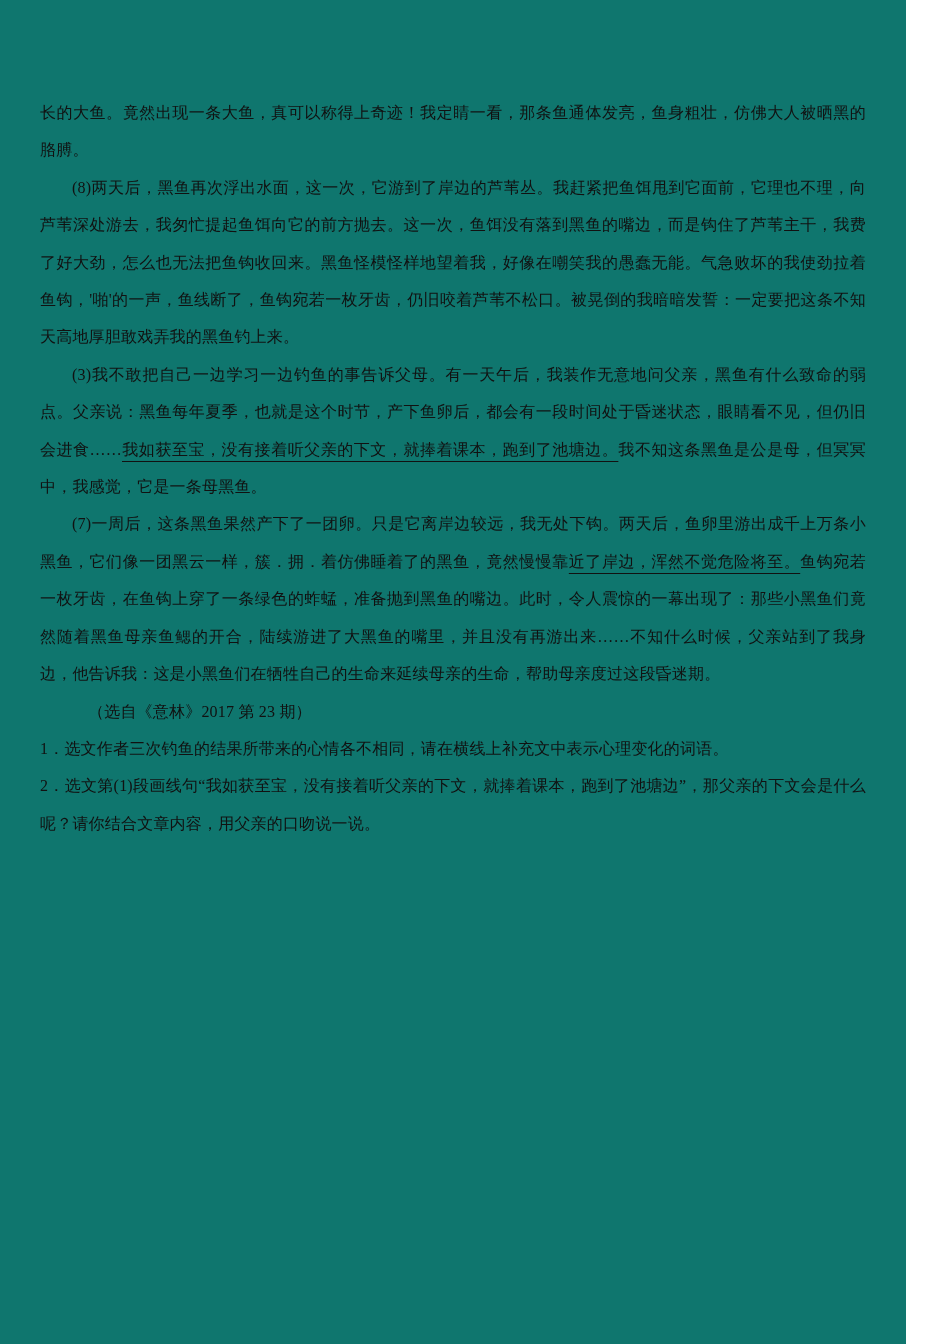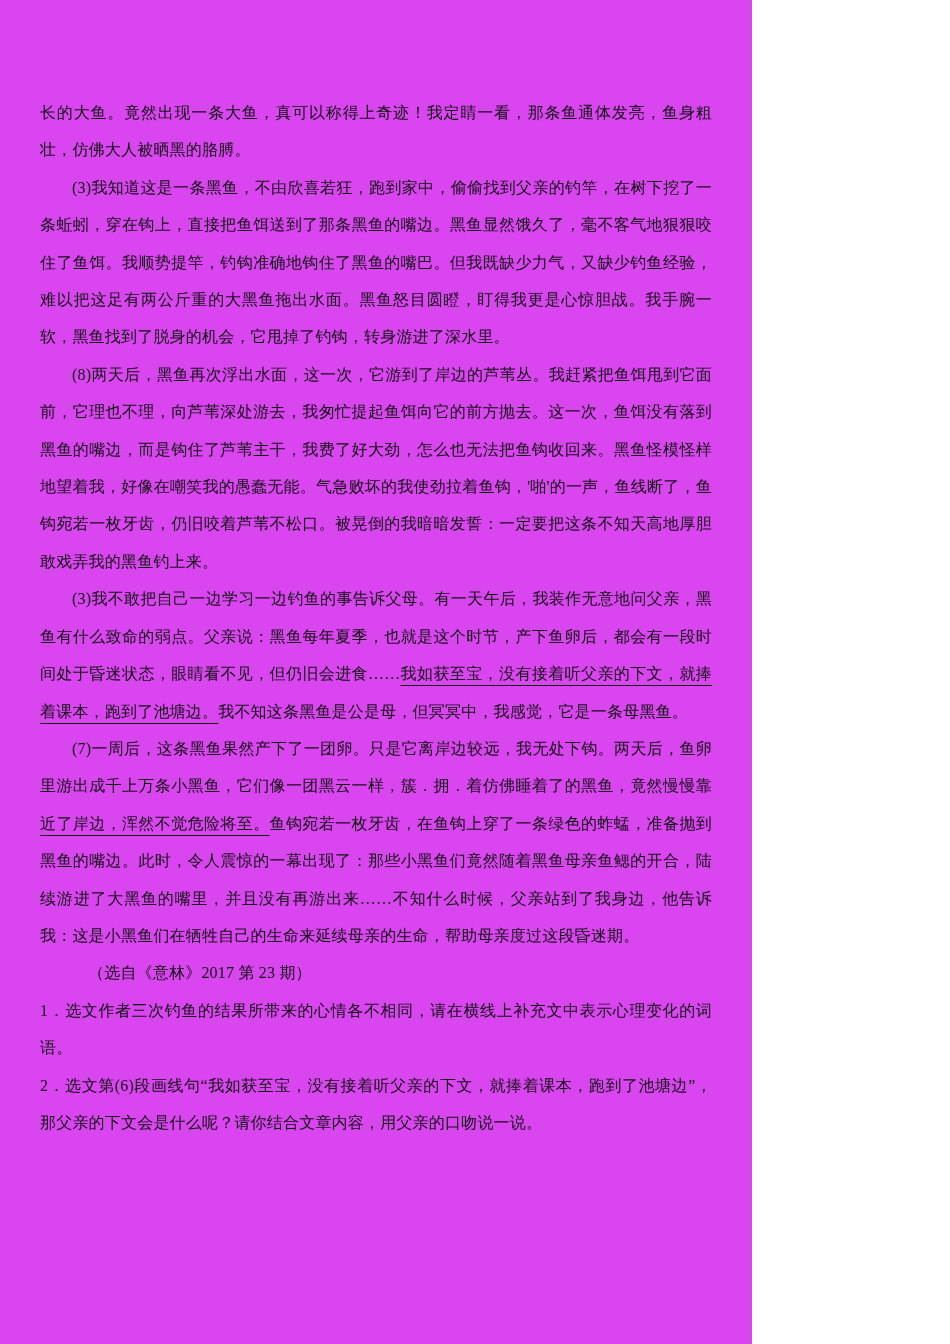--- a/index.html
+++ b/index.html
@@ -1,24 +1,24 @@
 <!DOCTYPE html>
 <html><head>
 <meta charset="utf-8">
 <style>
   html, body {
     margin: 0;
     padding: 0;
     background: #ffffff;
   }
   .page {
-    width: 752px;
+    width: 906px;
     height: 1344px;
     box-sizing: border-box;
-    background: #d946ef;
+    background: #0f766e;
     color: #111111;
     font-family: "Liberation Serif", "DejaVu Serif", serif;
     font-size: 16px;
     padding: 94px 40px 0 40px;
     overflow: hidden;
   }
   .content {
     width: 100%;
   }
   .para {
@@ -43,21 +43,20 @@
     text-underline-offset: 6px;
     text-decoration-thickness: 1px;
   }
 </style>
 </head>
 <body>
 
 <div class="page">
   <div class="content">
       <p class="para"><span>长的大鱼。竟然出现一条大鱼，真可以称得上奇迹！我定睛一看，那条鱼通体发亮，鱼身粗壮，仿佛大人被晒黑的胳膊。</span></p>
-      <p class="para indent"><span>(3)我知道这是一条黑鱼，不由欣喜若狂，跑到家中，偷偷找到父亲的钓竿，在树下挖了一条蚯蚓，穿在钩上，直接把鱼饵送到了那条黑鱼的嘴边。黑鱼显然饿久了，毫不客气地狠狠咬住了鱼饵。我顺势提竿，钓钩准确地钩住了黑鱼的嘴巴。但我既缺少力气，又缺少钓鱼经验，难以把这足有两公斤重的大黑鱼拖出水面。黑鱼怒目圆瞪，盯得我更是心惊胆战。我手腕一软，黑鱼找到了脱身的机会，它甩掉了钓钩，转身游进了深水里。</span></p>
       <p class="para indent"><span>(8)两天后，黑鱼再次浮出水面，这一次，它游到了岸边的芦苇丛。我赶紧把鱼饵甩到它面前，它理也不理，向芦苇深处游去，我匆忙提起鱼饵向它的前方抛去。这一次，鱼饵没有落到黑鱼的嘴边，而是钩住了芦苇主干，我费了好大劲，怎么也无法把鱼钩收回来。黑鱼怪模怪样地望着我，好像在嘲笑我的愚蠢无能。气急败坏的我使劲拉着鱼钩，'啪'的一声，鱼线断了，鱼钩宛若一枚牙齿，仍旧咬着芦苇不松口。被晃倒的我暗暗发誓：一定要把这条不知天高地厚胆敢戏弄我的黑鱼钓上来。</span></p>
       <p class="para indent"><span>(3)我不敢把自己一边学习一边钓鱼的事告诉父母。有一天午后，我装作无意地问父亲，黑鱼有什么致命的弱点。父亲说：黑鱼每年夏季，也就是这个时节，产下鱼卵后，都会有一段时间处于昏迷状态，眼睛看不见，但仍旧会进食……</span><span class="u">我如获至宝，没有接着听父亲的下文，就捧着课本，跑到了池塘边。</span><span>我不知这条黑鱼是公是母，但冥冥中，我感觉，它是一条母黑鱼。</span></p>
       <p class="para indent"><span>(7)一周后，这条黑鱼果然产下了一团卵。只是它离岸边较远，我无处下钩。两天后，鱼卵里游出成千上万条小黑鱼，它们像一团黑云一样，簇．拥．着仿佛睡着了的黑鱼，竟然慢慢靠</span><span class="u">近了岸边，浑然不觉危险将至。</span><span>鱼钩宛若一枚牙齿，在鱼钩上穿了一条绿色的蚱蜢，准备抛到黑鱼的嘴边。此时，令人震惊的一幕出现了：那些小黑鱼们竟然随着黑鱼母亲鱼鳃的开合，陆续游进了大黑鱼的嘴里，并且没有再游出来……不知什么时候，父亲站到了我身边，他告诉我：这是小黑鱼们在牺牲自己的生命来延续母亲的生命，帮助母亲度过这段昏迷期。</span></p>
       <p class="para source"><span>（选自《意林》2017 第 23 期）</span></p>
       <p class="para question"><span>1．选文作者三次钓鱼的结果所带来的心情各不相同，请在横线上补充文中表示心理变化的词语。</span></p>
-      <p class="para question"><span>2．选文第(6)段画线句“我如获至宝，没有接着听父亲的下文，就捧着课本，跑到了池塘边”，那父亲的下文会是什么呢？请你结合文章内容，用父亲的口吻说一说。</span></p>
+      <p class="para question"><span>2．选文第(1)段画线句“我如获至宝，没有接着听父亲的下文，就捧着课本，跑到了池塘边”，那父亲的下文会是什么呢？请你结合文章内容，用父亲的口吻说一说。</span></p>
     </div>
 </div>
 
 </body></html>

